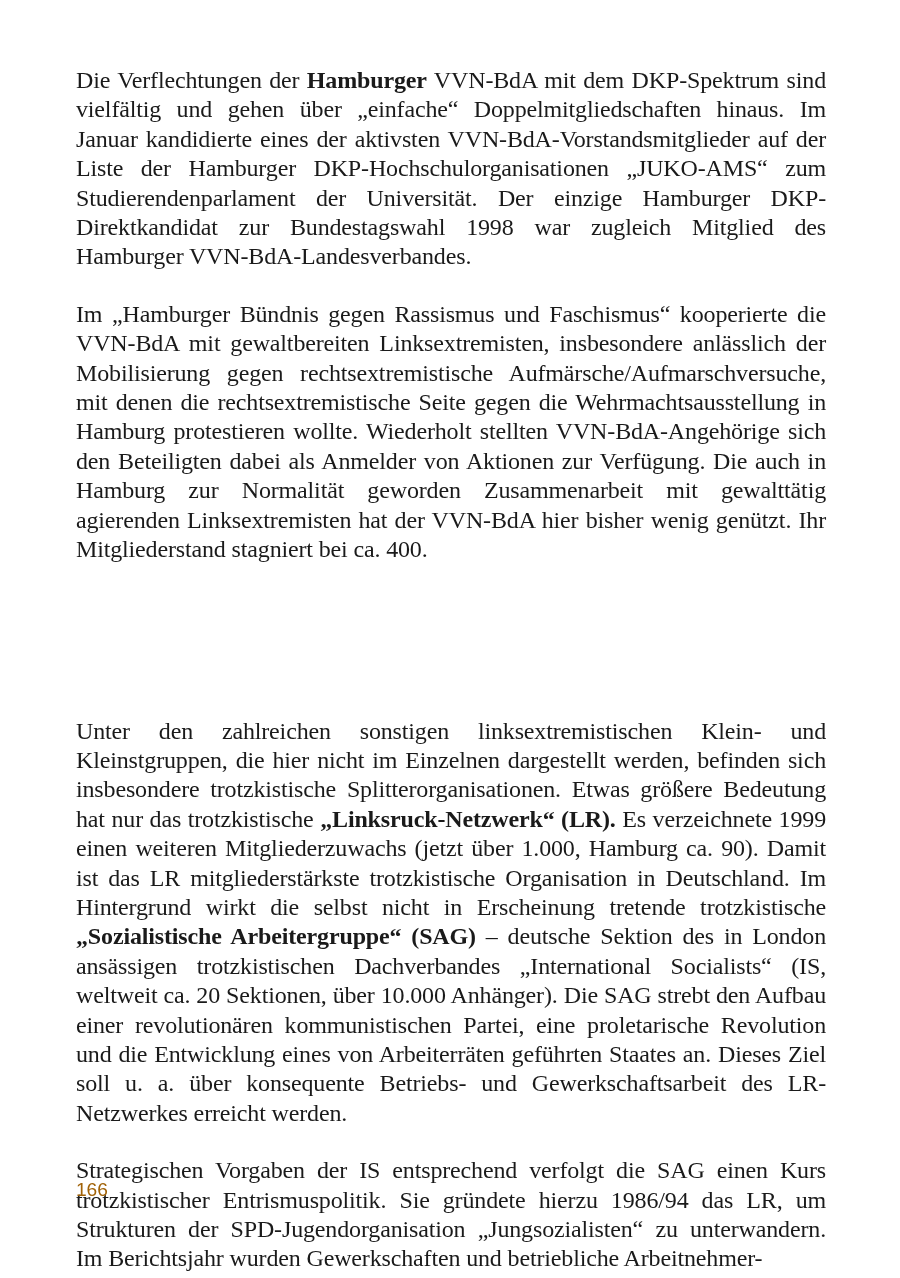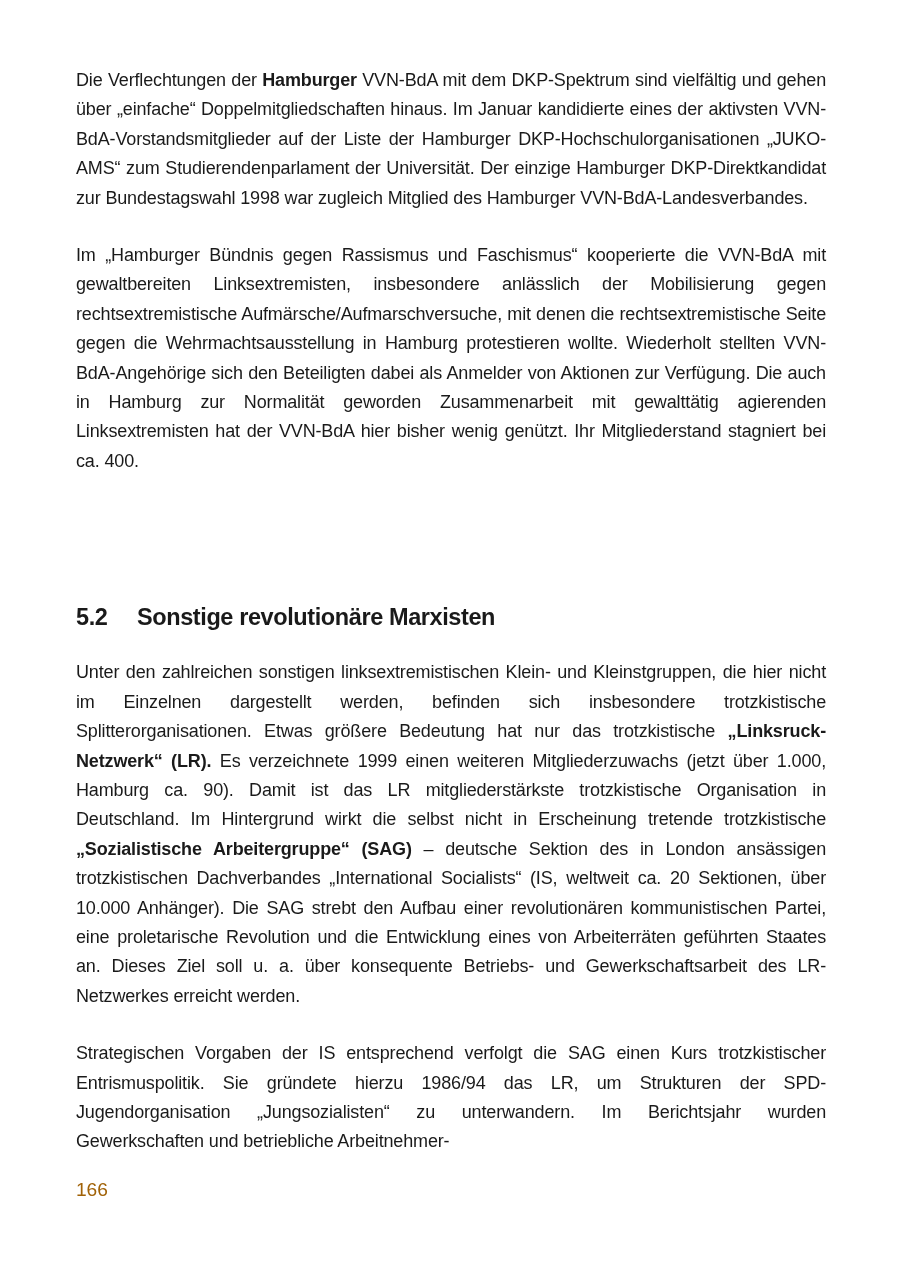--- a/index.html
+++ b/index.html
@@ -22,27 +22,28 @@
     box-sizing: border-box;
   }
   .text-column {
     position: absolute;
     left: 76px;
     top: 66px;
     width: 750px;
   }
   p.body-par {
     margin: 0 0 28px 0;
-    font-size: 18px;
+    font-size: 24px;
     line-height: 29.4px;
     text-align: justify;
     text-justify: inter-word;
     letter-spacing: -0.15px;
     word-spacing: 0px;
     hyphens: manual;
+    font-family: Liberation Serif, serif;
   }
   p.body-par:last-of-type {
     margin-bottom: 0;
   }
   .tight {
     letter-spacing: -0.35px;
   }
   b, .bold {
     font-weight: bold;
   }
@@ -84,24 +85,20 @@
 <div class="page">
 
   <div class="text-column">
 
     <p class="body-par"><span>Die Verflechtungen der </span><b>Hamburger</b><span> VVN-BdA mit dem DKP-Spektrum sind vielfältig und gehen über „einfache“ Doppelmitgliedschaften hinaus. Im Januar kandidierte eines der aktivsten VVN-BdA-Vorstandsmitglieder auf der Liste der Hamburger DKP-Hochschulorganisationen „JUKO-AMS“ zum Studierendenparlament der Universität. Der einzige Hamburger DKP-Direktkandidat zur Bundestagswahl 1998 war zugleich Mitglied des Hamburger VVN-BdA-Landesverbandes.</span></p>
 
     <p class="body-par tight">Im „Hamburger Bündnis gegen Rassismus und Faschismus“ kooperierte die VVN-BdA mit gewaltbereiten Linksextremisten, insbesondere anlässlich der Mobilisierung gegen rechtsextremistische Aufmärsche/Aufmarschversuche, mit denen die rechtsextremistische Seite gegen die Wehrmachtsausstellung in Hamburg protestieren wollte. Wiederholt stellten VVN-BdA-Angehörige sich den Beteiligten dabei als Anmelder von Aktionen zur Verfügung. Die auch in Hamburg zur Normalität geworden Zusammenarbeit mit gewalttätig agierenden Linksextremisten hat der VVN-BdA hier bisher wenig genützt. Ihr Mitgliederstand stagniert bei ca. 400.</p>
 
     <div class="gap-before-heading"></div>
 
-    <h2 class="section-heading">
-        <span class="sec-num">5.2</span>
-        <span>Sonstige revolutionäre Marxisten</span>
-      </h2>
 
     <div class="gap-after-heading"></div>
 
     <p class="body-par"><span>Unter den zahlreichen sonstigen linksextremistischen Klein- und Kleinstgruppen, die hier nicht im Einzelnen dargestellt werden, befinden sich insbesondere trotzkistische Splitterorganisationen. Etwas größere Bedeutung hat nur das trotzkistische </span><b>„Linksruck-Netzwerk“  (LR).</b><span> Es verzeichnete 1999 einen weiteren Mitgliederzuwachs (jetzt über 1.000, Hamburg ca. 90). Damit ist das LR mitgliederstärkste trotzkistische Organisation in Deutschland. Im Hintergrund wirkt die selbst nicht in Erscheinung tretende trotzkistische </span><b>„Sozialistische Arbeitergruppe“ (SAG)</b><span> – deutsche Sektion des in London ansässigen trotzkistischen Dachverbandes „International Socialists“ (IS, weltweit ca. 20 Sektionen, über 10.000 Anhänger). Die SAG strebt den Aufbau einer revolutionären kommunistischen Partei, eine proletarische Revolution und die Entwicklung eines von Arbeiterräten geführten Staates an. Dieses Ziel soll u. a. über konsequente Betriebs- und Gewerkschaftsarbeit des LR-Netzwerkes erreicht werden.</span></p>
 
     <p class="body-par tight">Strategischen Vorgaben der IS entsprechend verfolgt die SAG einen Kurs trotzkistischer Entrismuspolitik. Sie gründete hierzu 1986/94 das LR, um Strukturen der SPD-Jugendorganisation „Jungsozialisten“ zu unterwandern. Im Berichtsjahr wurden Gewerkschaften und betriebliche Arbeitnehmer-</p>
 
   </div>
 
   <div class="page-number">166</div>

